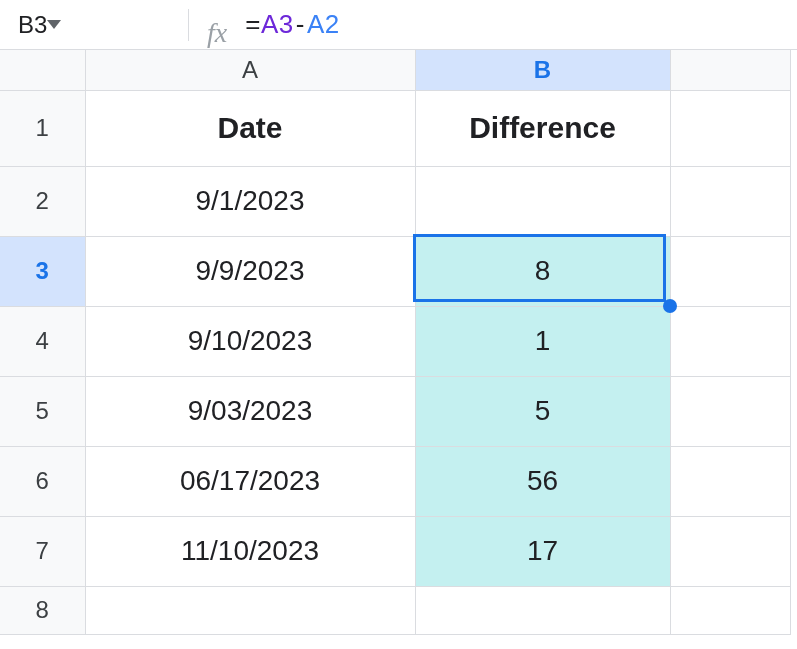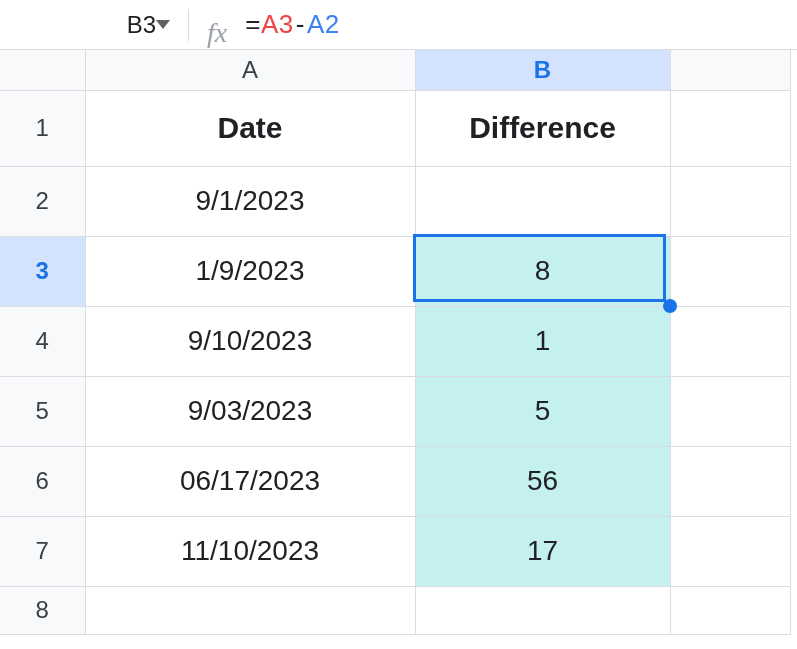--- a/index.html
+++ b/index.html
@@ -14,21 +14,21 @@
       display: flex;
       align-items: center;
       height: 50px;
       border-bottom: 1px solid #dadce0;
       padding-left: 10px;
     }
     .name-box {
       width: 170px;
       display: flex;
       align-items: center;
-      justify-content: flex-end;
+      justify-content: flex-start;
       padding: 0 10px 0 8px;
     }
     .name-box-text {
       font-size: 24px;
       color: #202124;
     }
     .dropdown-triangle {
       width: 0; height: 0;
       border-left: 7px solid transparent;
       border-right: 7px solid transparent;
@@ -48,21 +48,21 @@
       margin-right: 18px;
       margin-top: 16px;
     }
     .formula-text {
       font-size: 26px;
       color: #202124;
       font-family: Arial, sans-serif;
       letter-spacing: 0.5px;
     }
     .formula-text .eq { color: #202124; }
-    .formula-text .ref1 { color: #ef4444; }
+    .formula-text .ref1 { color: #6d28d9; }
     .formula-text .op { color: #202124; margin: 0 2px; }
     .formula-text .ref2 { color: #3b82f6; }
     .grid-area { position: relative; }
     table.sheet {
       border-collapse: collapse;
       table-layout: fixed;
     }
     .corner {
       width: 85px; height: 40px;
       background: #f8f9fa;
@@ -160,21 +160,21 @@
       <td class="cell"></td>
     </tr>
     <tr>
       <th class="row-header">2</th>
       <td class="cell">9/1/2023</td>
       <td class="cell"></td>
       <td class="cell"></td>
     </tr>
     <tr>
       <th class="row-header selected">3</th>
-      <td class="cell">1/9/2023</td>
+      <td class="cell">9/9/2023</td>
       <td class="cell fill-highlight" id="active-cell">8</td>
       <td class="cell"></td>
     </tr>
     <tr>
       <th class="row-header">4</th>
       <td class="cell">9/10/2023</td>
       <td class="cell fill-highlight">1</td>
       <td class="cell"></td>
     </tr>
     <tr>

